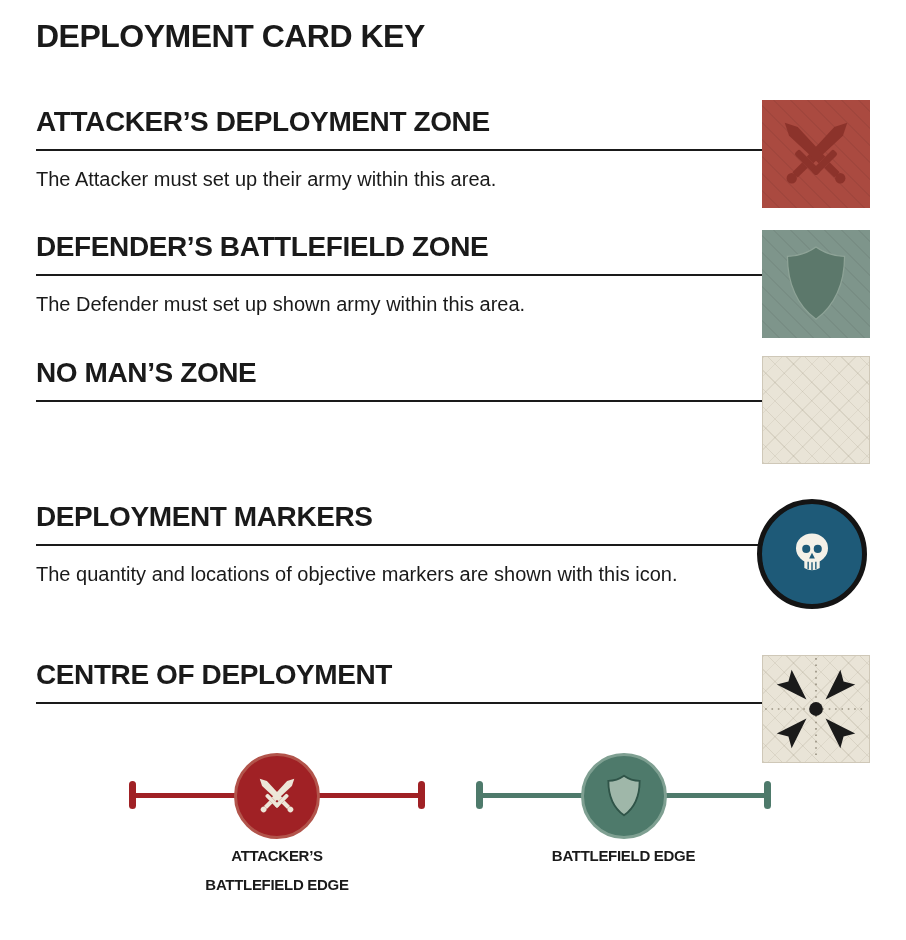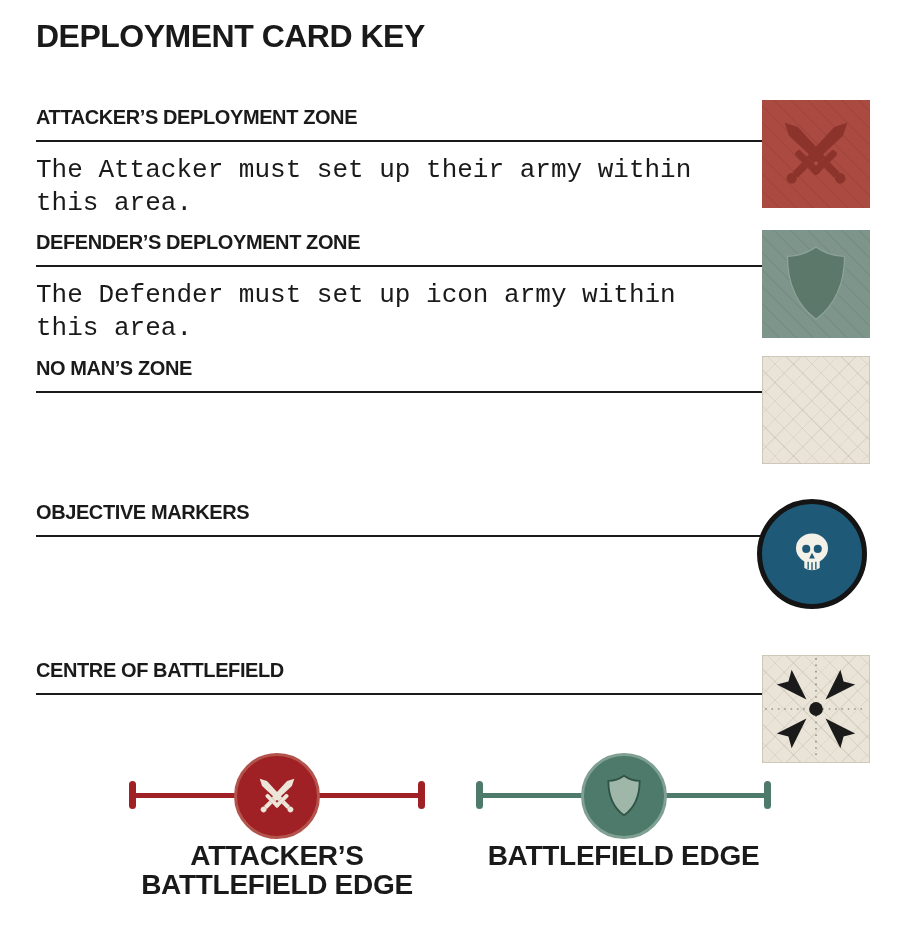--- a/index.html
+++ b/index.html
@@ -18,38 +18,37 @@
     top: 18px;
     margin: 0;
     font-size: 32px;
     font-weight: bold;
     letter-spacing: -0.5px;
     color: var(--text, #1a1a1a);
   }
   .sec { position: absolute; left: 36px; width: 834px; }
   .sec h2 {
     margin: 0;
-    font-size: 20px;
+    font-size: 28px;
     font-weight: bold;
     letter-spacing: -0.4px;
     color: var(--text, #1a1a1a);
   }
   .rule {
     width: 726px;
     height: 2px;
     background: var(--rule, #1a1a1a);
     margin-top: 11px;
   }
   .desc {
     margin: 12px 0 0 0;
-    font-size: 26px;
+    font-size: 20px;
     line-height: 33px;
     max-width: 702px;
     color: var(--text, #1a1a1a);
-    font-family: Liberation Mono, monospace;
   }
   
   .sq {
     position: absolute;
     left: 762px;
     width: 108px;
     height: 108px;
     display: flex;
     align-items: center;
     justify-content: center;
@@ -114,21 +113,21 @@
     background: var(--edge-col, #999);
     display: flex;
     align-items: center;
     justify-content: center;
   }
   .edge-label {
     position: absolute;
     top: 88px;
     width: 100%;
     text-align: center;
-    font-size: 28px;
+    font-size: 15px;
     font-weight: bold;
     letter-spacing: -0.3px;
     line-height: 29px;
     color: var(--text, #1a1a1a);
   }
 </style>
 </head>
 <body>
 
 <div class="page">
@@ -151,39 +150,40 @@
         </g>
       </defs>
       <g style="fill:var(--attacker-zone-glyph, #8C332B)">
         <use href="#swA" transform="rotate(45 50 50)"></use>
         <use href="#swA" transform="rotate(-45 50 50)"></use>
       </g>
     </svg>
   </div>
 
   <section class="sec" style="top:231px">
-    <h2>DEFENDER’S DEPLOYMENT ZONE</h2>
-    <div class="rule"></div>
-    <p class="desc">The Defender must set up icon army within this area.</p>
+    <h2>DEFENDER’S BATTLEFIELD ZONE</h2>
+    <div class="rule"></div>
+    <p class="desc">The Defender must set up shown army within this area.</p>
   </section>
   <div class="sq sq-defender" style="top:230px">
     <svg width="84" height="84" viewBox="0 0 100 100">
       <path d="M50 6 C60.5 13.5 72.5 17 84 17.2 C84 49 72.5 76 50 92 C27.5 76 16 49 16 17.2 C27.5 17 39.5 13.5 50 6 Z" style="fill:var(--defender-zone-glyph, #5C786B); stroke:var(--defender-zone-glyph-outline, #8EA397); stroke-width:1.5"></path>
     </svg>
   </div>
 
   <section class="sec" style="top:357px">
     <h2>NO MAN’S ZONE</h2>
     <div class="rule"></div>
   </section>
   <div class="sq sq-beige" style="top:356px"></div>
 
   <section class="sec" style="top:501px">
-    <h2>OBJECTIVE MARKERS</h2>
-    <div class="rule"></div>
+    <h2>DEPLOYMENT MARKERS</h2>
+    <div class="rule"></div>
+    <p class="desc">The quantity and locations of objective markers are shown with this icon.</p>
   </section>
   <div class="roundel">
     <svg width="64" height="64" viewBox="0 0 100 100">
       <g style="fill:var(--skull, #F4F1E8)">
         <ellipse cx="50" cy="41" rx="25" ry="23"></ellipse>
         <path d="M38 54 L38 72 Q50 79 62 72 L62 54 Z"></path>
       </g>
       <g style="fill:var(--objective-bg, #1E5A78)">
         <circle cx="41" cy="42" r="6.3"></circle>
         <circle cx="59" cy="42" r="6.3"></circle>
@@ -191,21 +191,21 @@
       </g>
       <g style="stroke:var(--objective-bg, #1E5A78); stroke-width:2.2">
         <line x1="44" y1="62" x2="44" y2="74"></line>
         <line x1="50" y1="63" x2="50" y2="75.5"></line>
         <line x1="56" y1="62" x2="56" y2="74"></line>
       </g>
     </svg>
   </div>
 
   <section class="sec" style="top:659px">
-    <h2>CENTRE OF BATTLEFIELD</h2>
+    <h2>CENTRE OF DEPLOYMENT</h2>
     <div class="rule"></div>
   </section>
   <div class="sq sq-beige" style="top:655px">
     <svg class="centre-svg" viewBox="0 0 100 100" preserveAspectRatio="none">
       <defs>
         <polygon id="dartC" points="41,41 13,27 24,24 27,13"></polygon>
       </defs>
       <g style="stroke:var(--centre-dash, #9B9484); stroke-width:1.6; stroke-dasharray:1.5 4.5">
         <line x1="2" y1="50" x2="98" y2="50"></line>
         <line x1="50" y1="2" x2="50" y2="98"></line>

